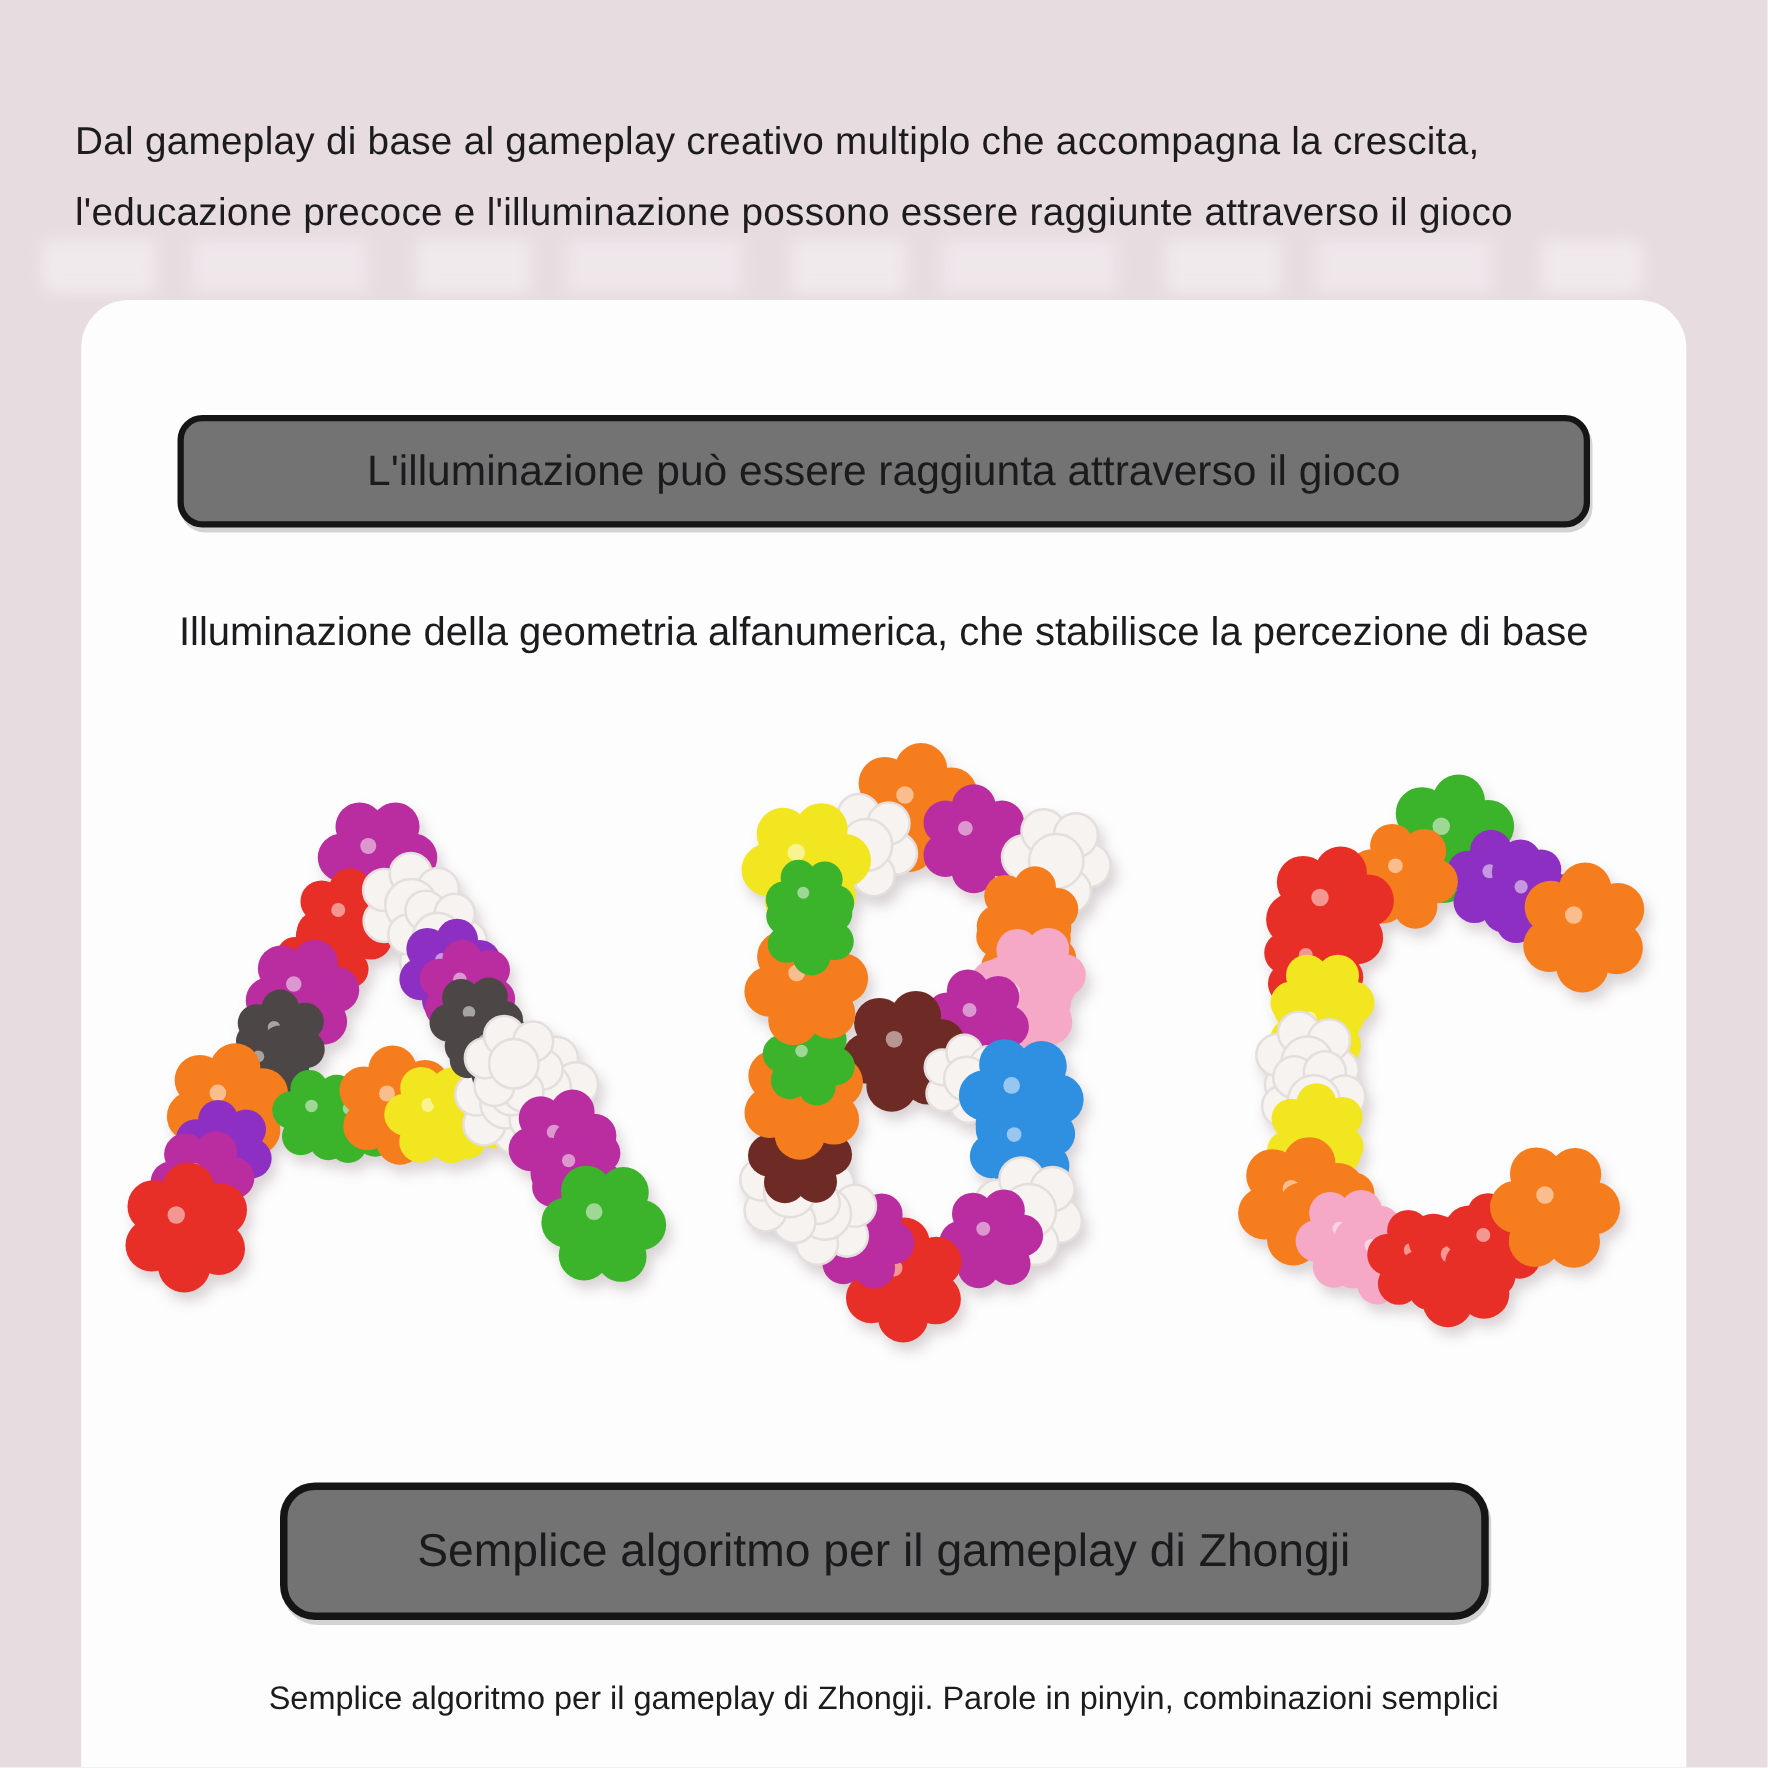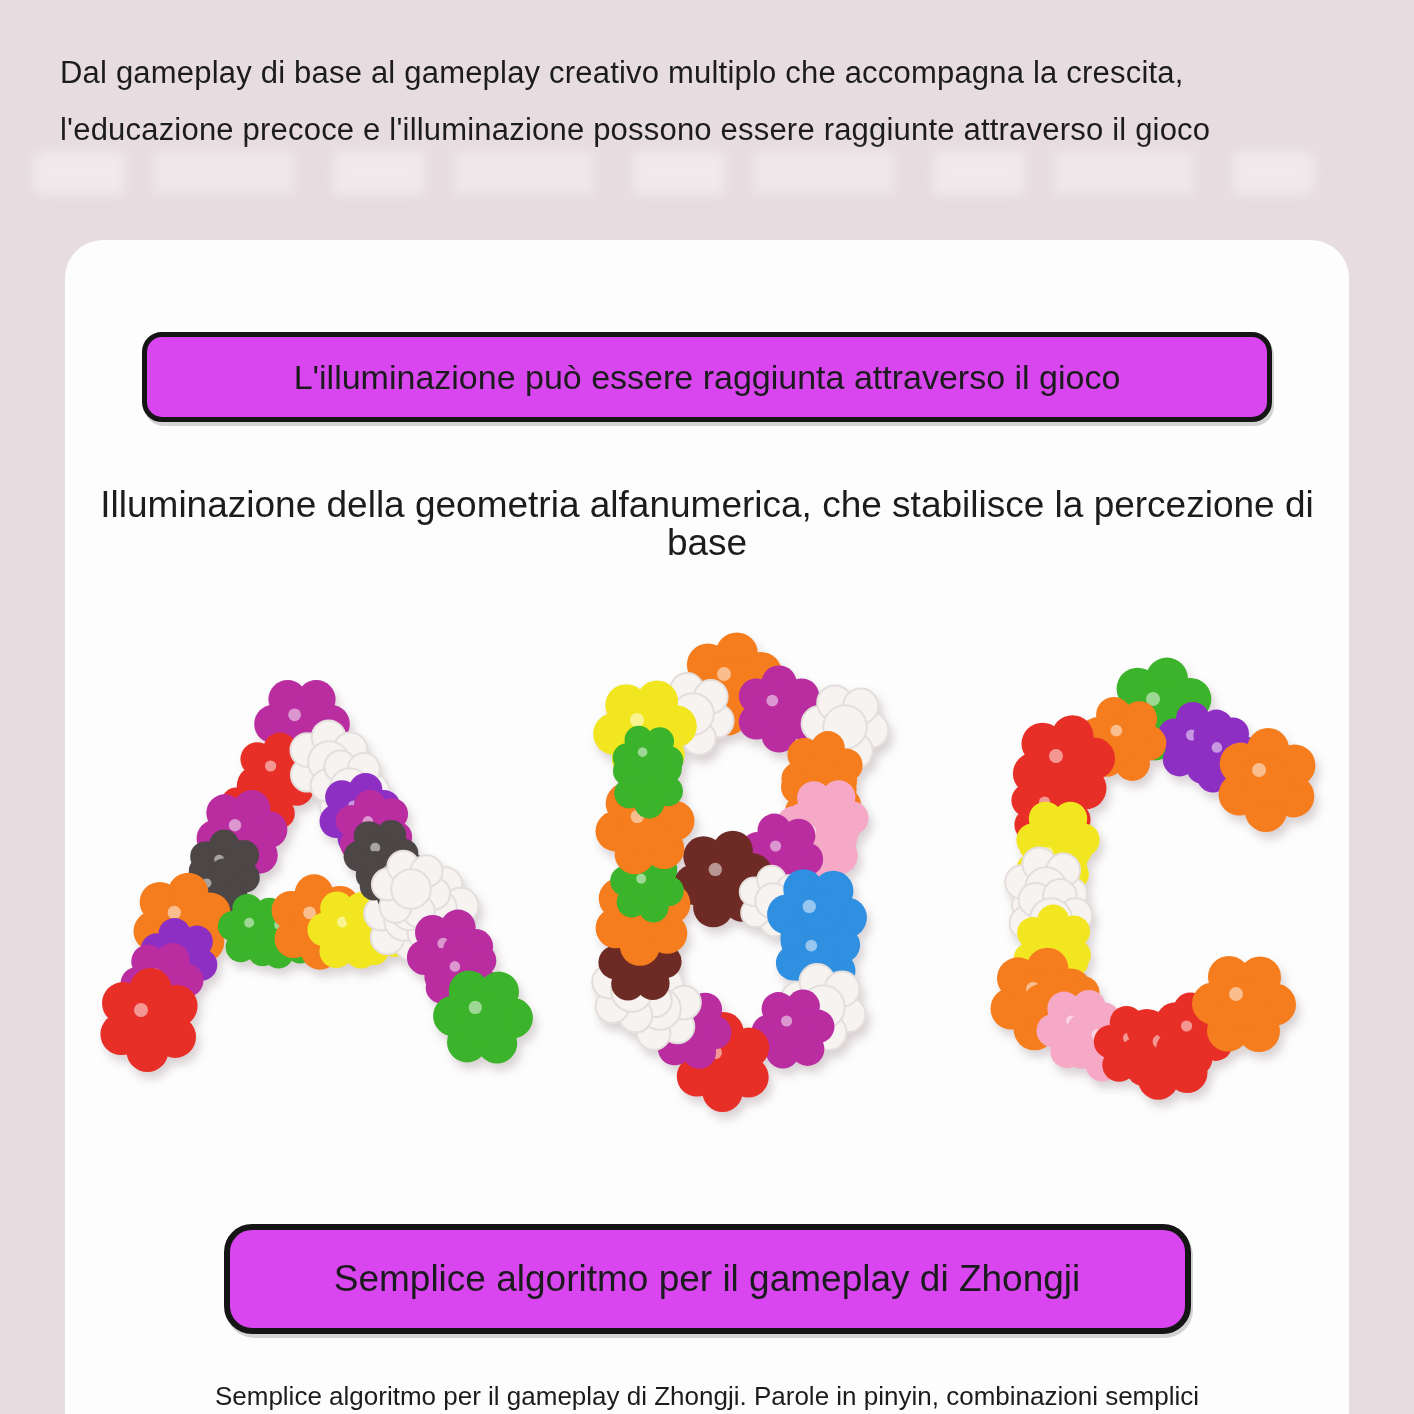--- a/index.html
+++ b/index.html
@@ -5,42 +5,43 @@
   html,body{margin:0;padding:0;}
   body{
     width:1414px;height:1414px;position:relative;overflow:hidden;
     background:#e7dde1;color:#1c1c1e;
     font-family:"Liberation Sans", sans-serif;
   }
   .intro{
     padding:44px 58px 0 60px;
     font-size:31px;line-height:57px;letter-spacing:.2px;
     white-space:pre-line;
+    margin-top:40px;
   }
   .ghost{
     margin:-6px 0 0 34px;width:1280px;height:42px;border-radius:10px;
     background:repeating-linear-gradient(90deg,
       rgba(250,246,248,.95) 0 90px, rgba(231,221,225,0) 90px 120px,
       rgba(248,243,246,.85) 120px 260px, rgba(231,221,225,0) 260px 300px);
     filter:blur(6px);opacity:.55;
   }
   .card{
     position:absolute;left:65px;top:240px;width:1284px;height:1174px;
     background:#fdfdfd;border-radius:38px 38px 0 0;
   }
   .banner{
-    box-sizing:border-box;margin:0 auto;background:#d946ef;
+    box-sizing:border-box;margin:0 auto;background:#737373;
     border:5px solid #151515;display:flex;align-items:center;justify-content:center;
     box-shadow:2px 4px 0 rgba(20,20,20,.18);
     text-align:center;color:#1b1b1d;
   }
   .banner1{margin-top:92px;width:1130px;height:90px;border-radius:20px;font-size:34px;}
   .banner2{margin-top:12px;width:967px;height:110px;border-radius:28px;border-width:6px;font-size:37px;}
   .caption{margin:0;text-align:center;color:#1c1c1e;}
-  .caption1{margin-top:64px;font-size:37px;line-height:38px;}
+  .caption1{margin-top:64px;font-size:32px;line-height:38px;}
   .caption2{margin-top:44px;font-size:26px;line-height:36px;white-space:nowrap;}
   .figure{
     display:block;margin:50px auto 0;width:1284px;height:600px;
     filter:drop-shadow(4px 7px 5px rgba(90,60,70,.22));
   }
 </style>
 </head>
 <body>
 
 <header class="intro">Dal gameplay di base al gameplay creativo multiplo che accompagna la crescita,

